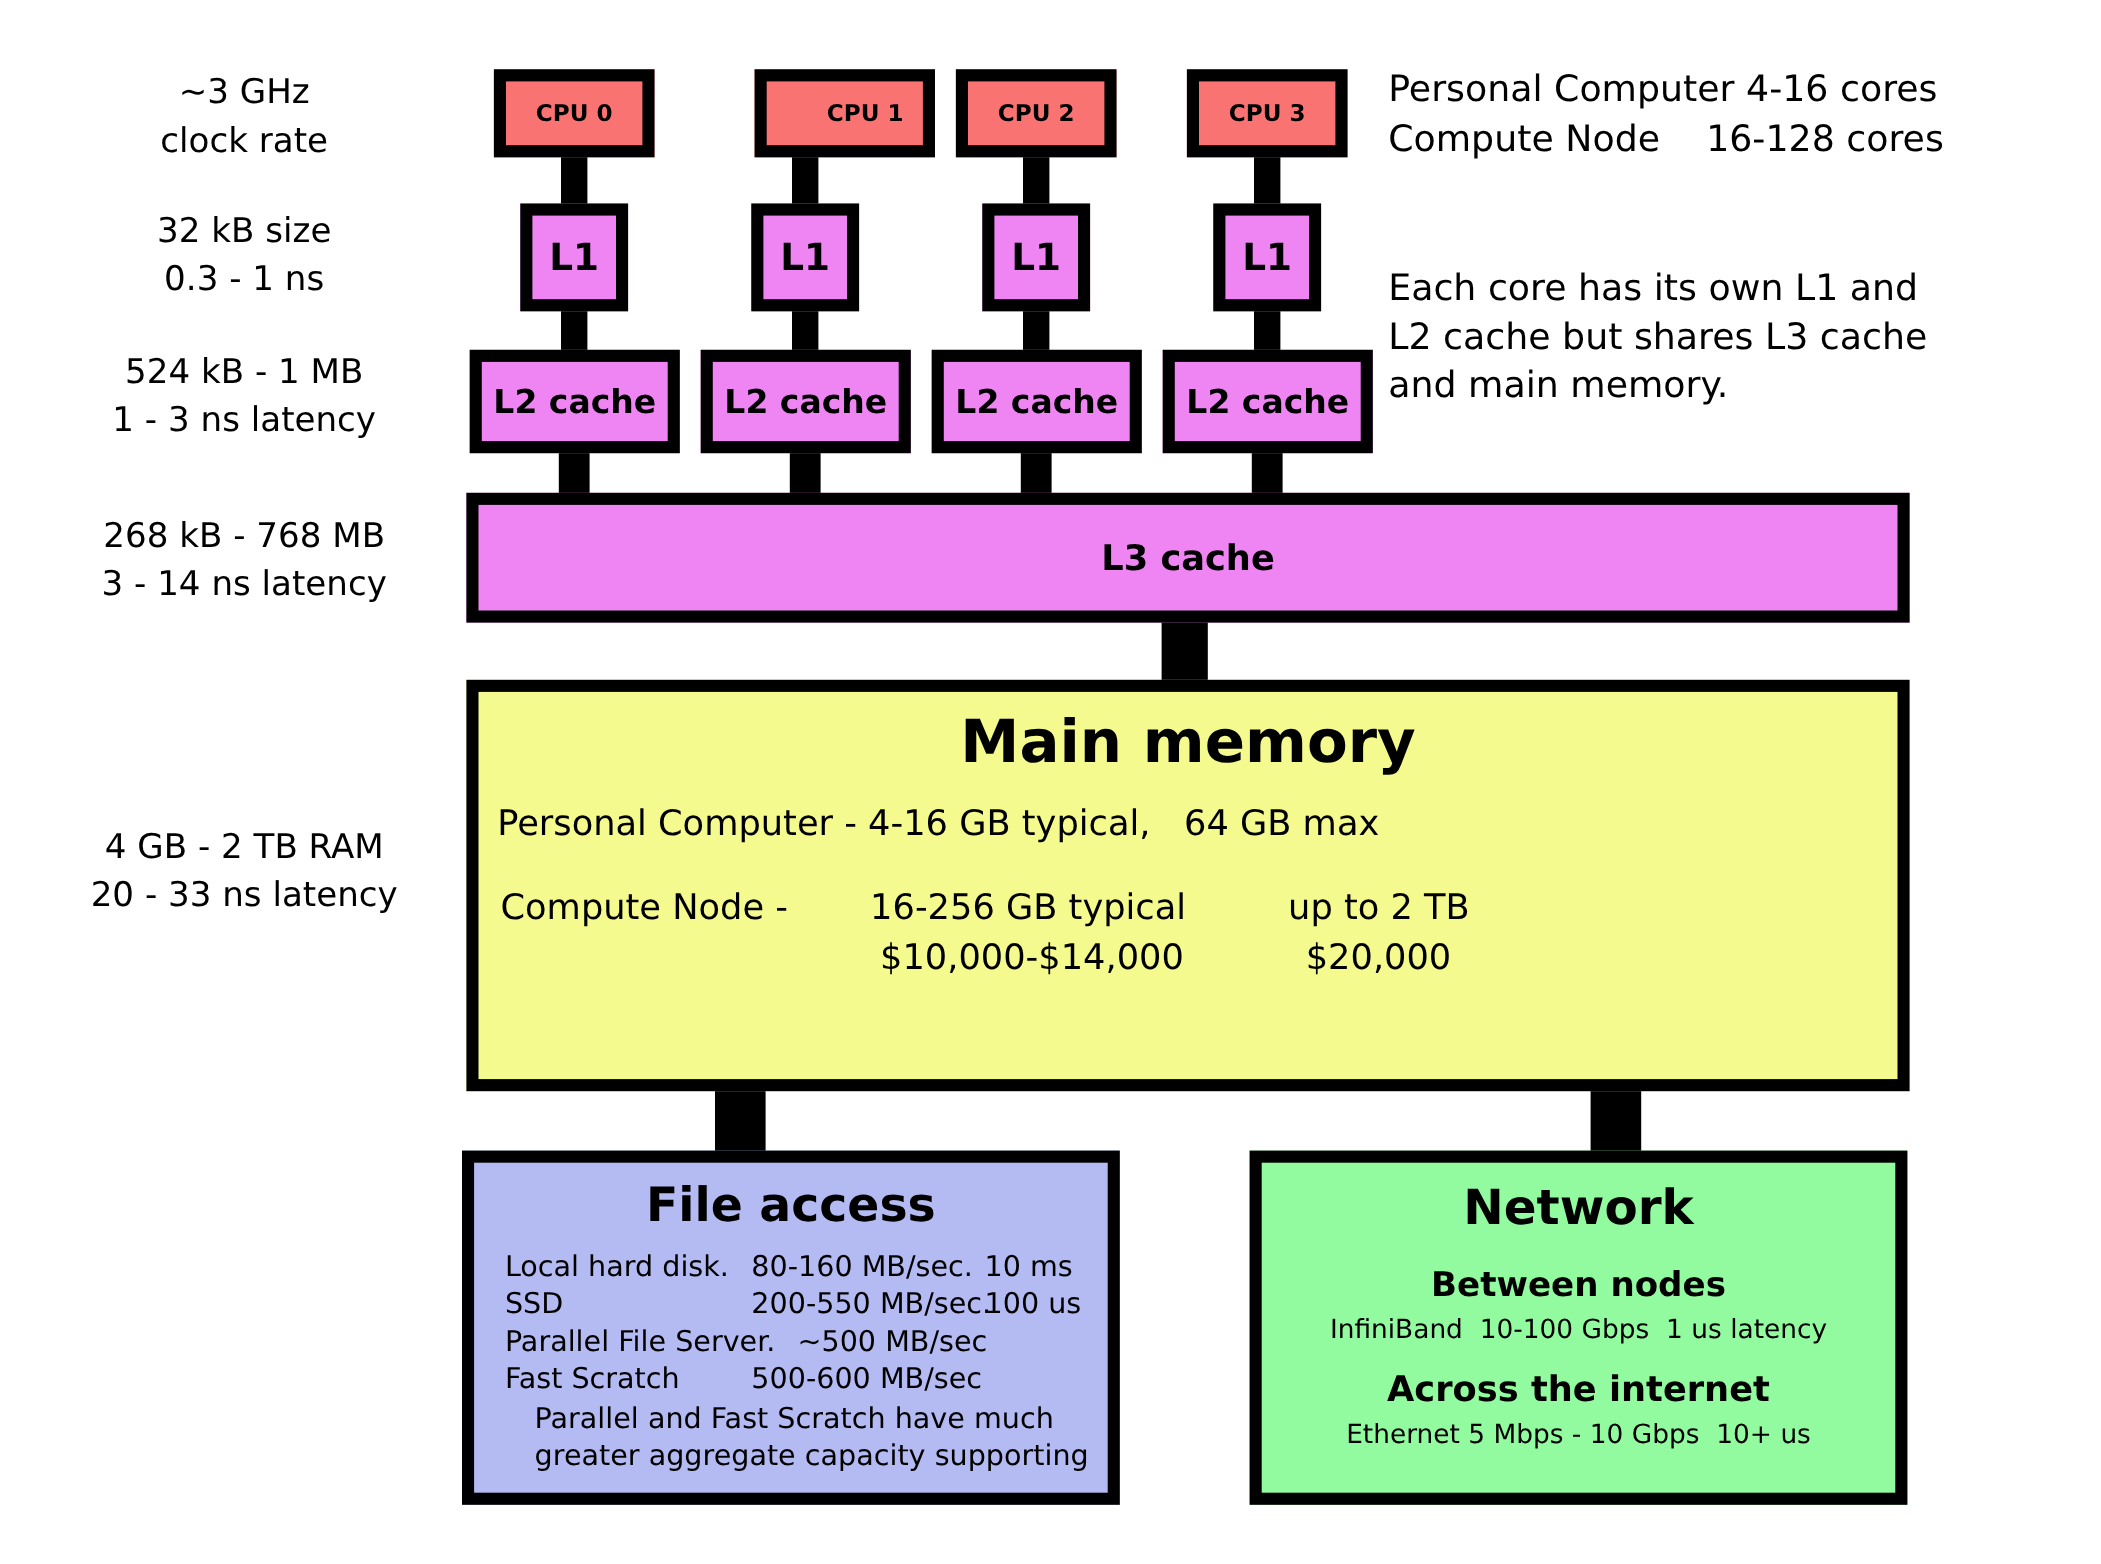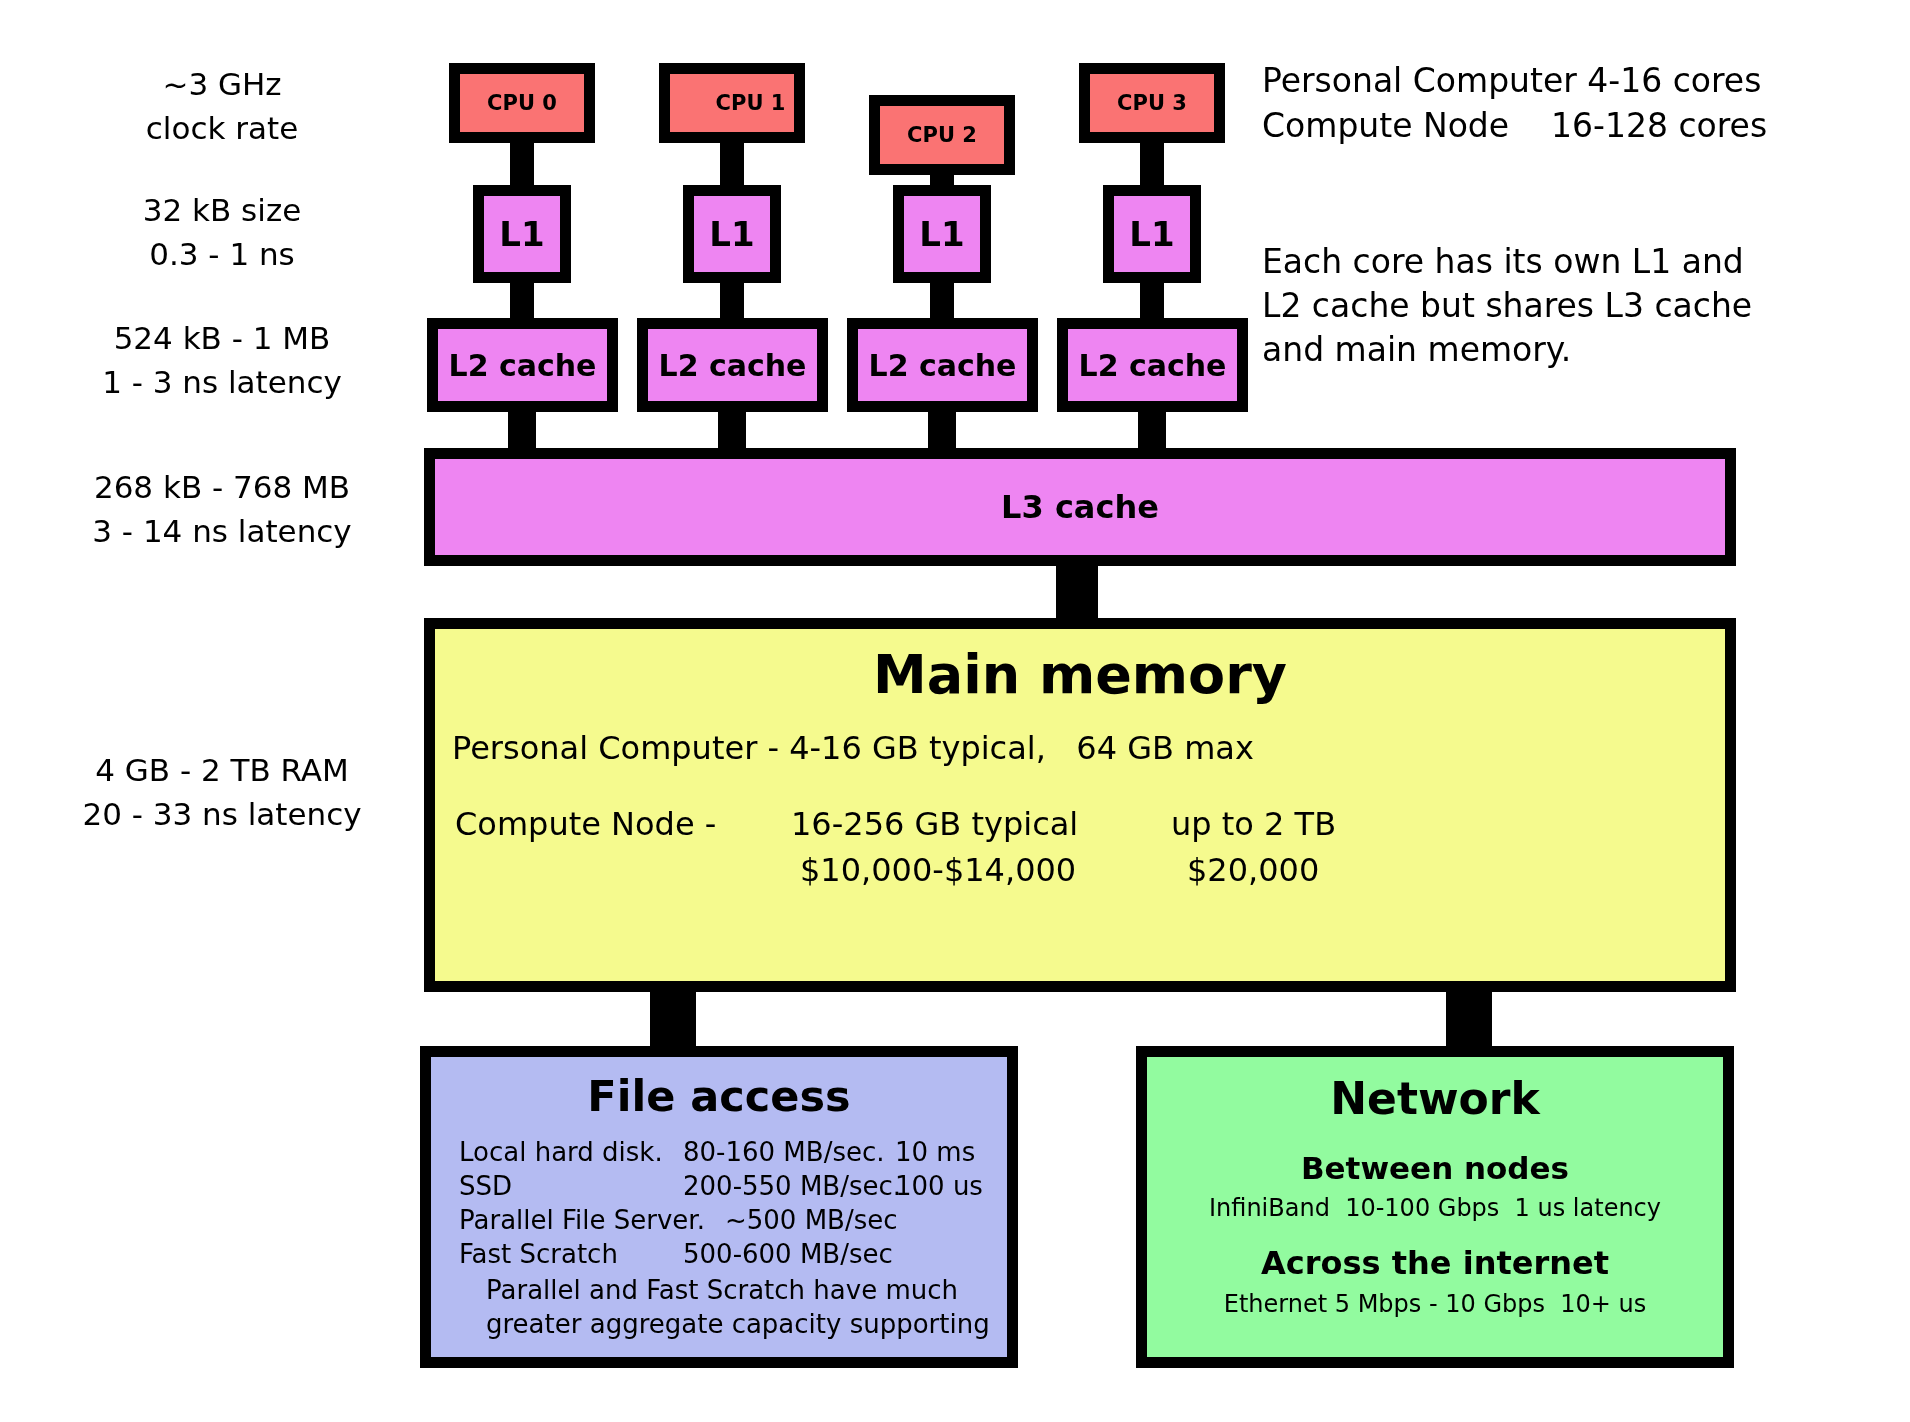--- a/index.html
+++ b/index.html
@@ -76,24 +76,24 @@
   <div class="conn" style="left:1138px;top:408px;width:28px;height:46px;"></div>
 
   <div class="conn" style="left:1056px;top:560px;width:42px;height:64px;"></div>
 
   <div class="conn" style="left:650px;top:986px;width:46px;height:66px;"></div>
   <div class="conn" style="left:1446px;top:986px;width:46px;height:66px;"></div>
 
   <div class="box cpu" style="left:449px;top:63px;width:146px;height:80px;">
       <span class="cpu-label">CPU 0</span>
     </div>
-  <div class="box cpu" style="left:659px;top:63px;width:146px;height:80px;padding-left:37px;">
+  <div class="box cpu" style="left:686px;top:63px;width:164px;height:80px;padding-left:37px;">
       <span class="cpu-label">CPU 1</span>
     </div>
-  <div class="box cpu" style="left:869px;top:63px;width:146px;height:80px;margin-top:32px;">
+  <div class="box cpu" style="left:869px;top:63px;width:146px;height:80px;">
       <span class="cpu-label">CPU 2</span>
     </div>
   <div class="box cpu" style="left:1079px;top:63px;width:146px;height:80px;">
       <span class="cpu-label">CPU 3</span>
     </div>
 
   <div class="box cache" style="left:473px;top:185px;width:98px;height:98px;">
       <span class="l1-label">L1</span>
     </div>
   <div class="box cache" style="left:683px;top:185px;width:98px;height:98px;">

